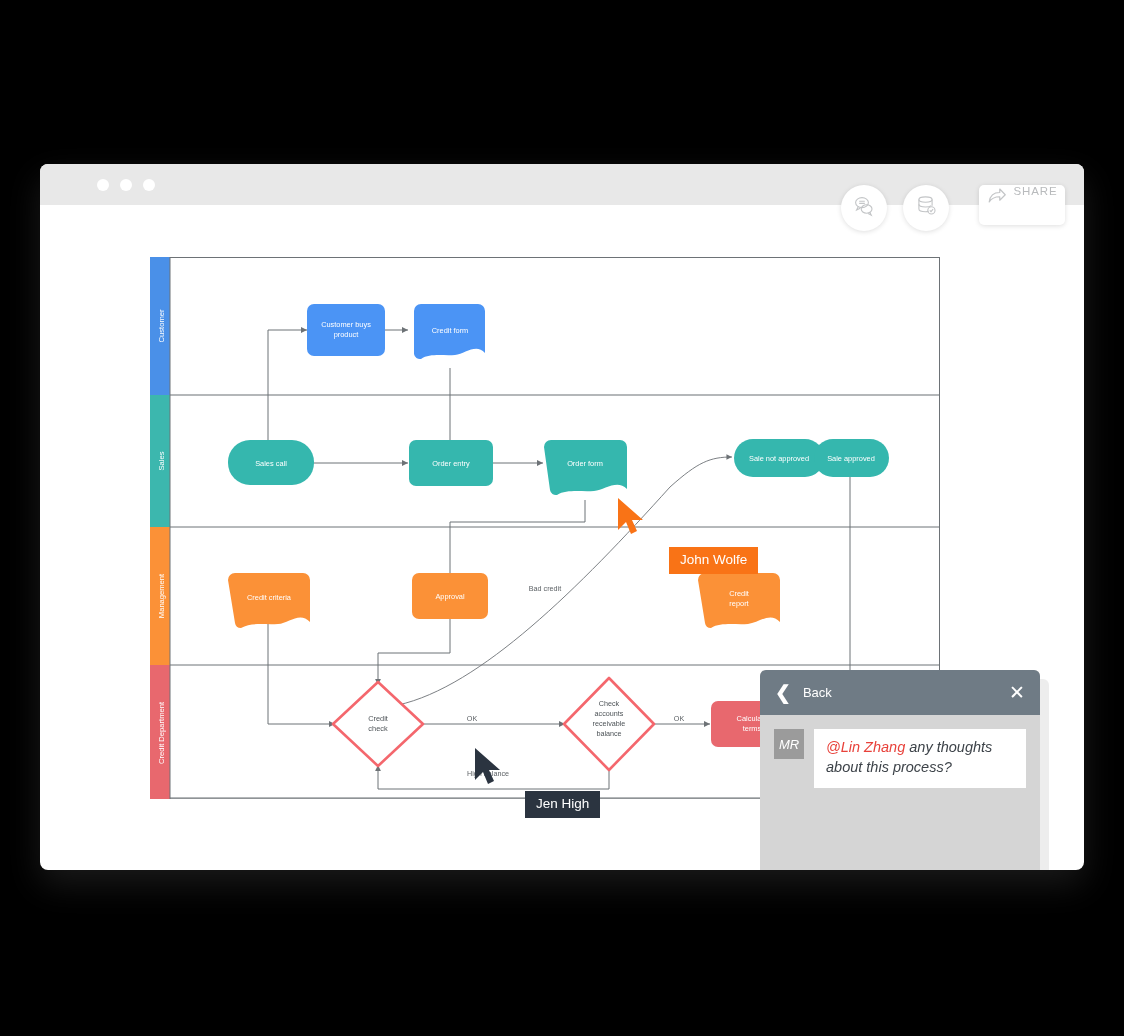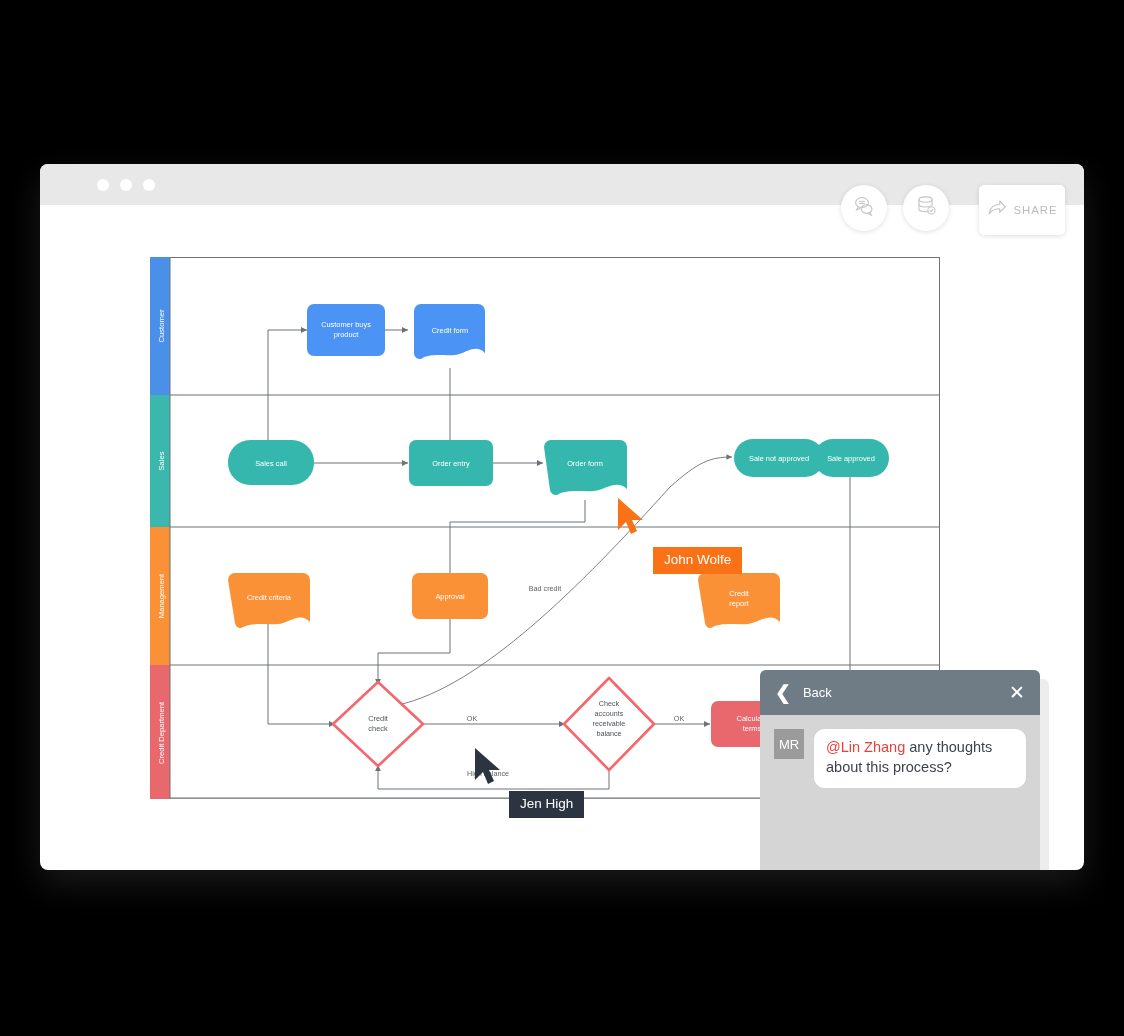--- a/index.html
+++ b/index.html
@@ -39,41 +39,42 @@
     position:absolute;top:-20px;
     width:46px;height:46px;border-radius:50%;
     background:#fff;
     box-shadow:0 1px 5px rgba(0,0,0,.13);
     display:flex;align-items:center;justify-content:center;
   }
   #btn-comments{right:178px;}
   #btn-data{right:116px;}
   #btn-share{
     position:absolute;right:0;top:-20px;
-    width:86px;height:50px;border-radius:5px;
+    width:86px;height:40px;border-radius:5px;
     background:#fff;box-shadow:0 1px 5px rgba(0,0,0,.13);
-    display:flex;align-items:center;justify-content:center;gap:5px;
+    display:flex;align-items:flex-start;justify-content:center;gap:5px;
   }
   #btn-share .share-label{
     font-size:11.5px;letter-spacing:.9px;color:#b9bbbd;font-weight:400;
   }
 
   
   #diagram{
     position:absolute;left:110px;top:93px;
     width:790px;height:542px;
   }
   #diagram svg{display:block;}
 
   
   .name-tag{
     position:absolute;
     padding:4px 9px 5px 9px;
     font-size:13px;color:#fff;white-space:nowrap;
     line-height:1.15;
+    margin-left:16px;
   }
   #tag-john{left:613px;top:383px;background:#f97316;font-size:13.5px;padding:5px 11px 6px;}
   #tag-jen {left:469px;top:627px;background:#2b3440;font-size:13.5px;padding:5px 11px 6px;}
   .cursor-ico{position:absolute;}
   #cur-john{left:575px;top:332px;}
   #cur-jen {left:432px;top:582px;}
 
   
   #comment-panel{
     position:absolute;left:720px;top:506px;
@@ -89,32 +90,31 @@
     padding:0 15px;
     color:#fff;
   }
   #panel-header .back-chevron{
     font-size:19px;line-height:1;margin-right:12px;font-weight:700;
   }
   #panel-header .back-label{font-size:13px;flex:1;}
   #panel-header .close-x{font-size:19px;line-height:1;font-weight:400;}
   #panel-body{
     height:152px;background:#d5d5d5;padding:14px 0 0 0;
-    display:flex;gap:10px;padding-left:14px;padding-right:14px;
+    display:flex;gap:10px;padding-left:14px;padding-right:14px;font-style:italic;
   }
   #avatar{
     width:30px;height:30px;background:#9b9b9b;color:#fff;
     display:flex;align-items:center;justify-content:center;
     font-size:13px;flex:0 0 auto;
   }
   #comment-bubble{
     background:#fff;flex:1;padding:9px 12px 11px 12px;
     font-size:14.5px;line-height:1.35;color:#3d4349;
     align-self:flex-start;
-    border-radius:11px;
   }
   #comment-bubble .mention{color:#e8413a;}
 </style>
 </head>
 <body>
 
 <div id="app-window">
 
   <div id="titlebar">
     <span class="dot d1"></span>

